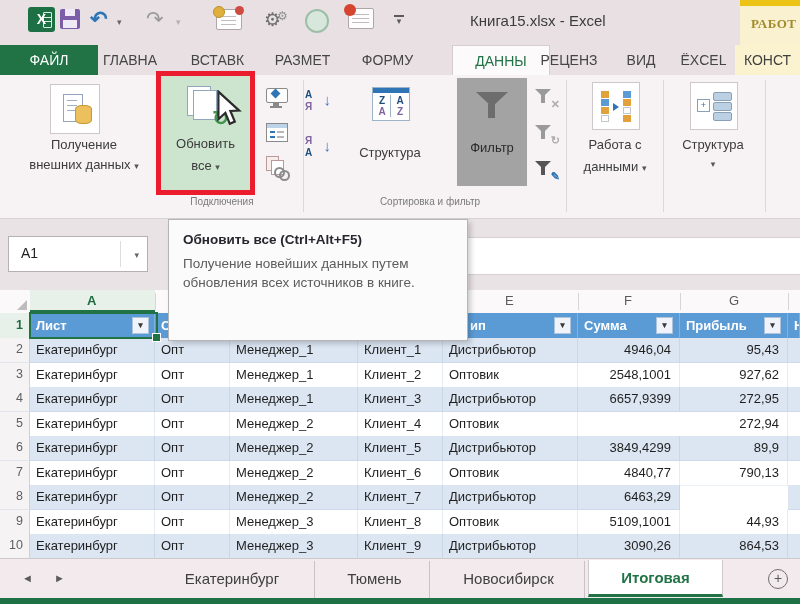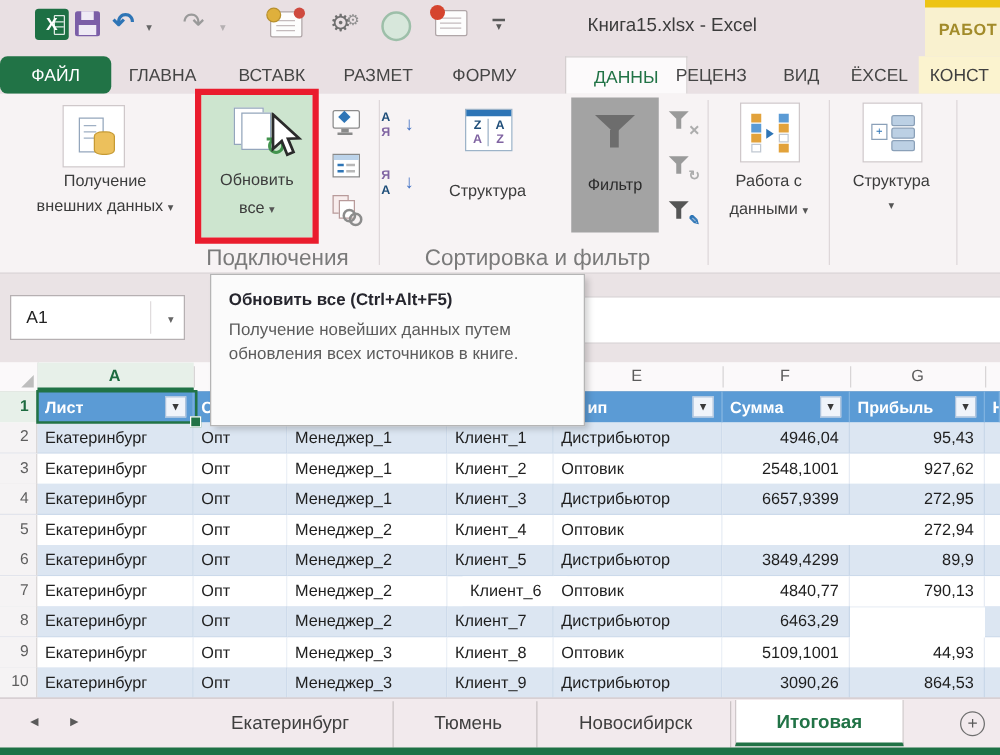--- a/index.html
+++ b/index.html
@@ -28,34 +28,34 @@
   #cert-ic .dot1{position:absolute;left:-4px;top:-4px;width:10px;height:10px;border-radius:50%;background:#dfb03c;border:1px solid #b8902c;}
   #cert-ic .dot2{position:absolute;right:-3px;top:-4px;width:9px;height:9px;border-radius:50%;background:#cf4a3f;}
   #gear-ic{left:264px;top:5px;color:#6f6f6f;font-size:19px;line-height:30px;}
   #gear-ic b{position:absolute;left:13px;top:-4px;font-size:12px;color:#8f8f8f;font-weight:normal;}
   #rec-ic{left:305px;top:9px;width:20px;height:20px;border-radius:50%;background:#d7e7db;border:2px solid #9dbfa9;}
   #shot-ic{left:348px;top:8px;width:24px;height:19px;}
   #shot-ic .ln{position:absolute;left:3px;height:1px;background:#c4bbbd;width:17px;}
   #shot-ic .dot{position:absolute;left:-5px;top:-5px;width:12px;height:12px;border-radius:50%;background:#d5442e;}
   #qat-more{left:394px;top:15px;width:10px;text-align:center;border-top:2px solid #5a5a5a;color:#5a5a5a;font-size:9px;line-height:9px;}
   #win-title{position:absolute;left:470px;top:12px;font-size:15px;color:#3c3c3c;}
-  #ctx-strip{position:absolute;left:740px;top:0;width:60px;height:45px;background:#f9f1cf;}
+  #ctx-strip{position:absolute;left:740px;top:0;width:60px;height:45px;background:#f9f1cf;font-family:Liberation Serif, serif;}
   #ctx-strip .bar{position:absolute;left:0;top:0;width:100%;height:6px;background:#edc415;}
   #ctx-strip .lbl{position:absolute;left:11px;top:16px;font-size:13px;font-weight:bold;color:#a28b2a;letter-spacing:.5px;}
   
   #tabrow{position:absolute;left:0;top:45px;width:800px;height:30px;background:#e9e0e3;}
   #tab-yellow{position:absolute;left:735px;top:0;width:65px;height:30px;background:#fbf3cf;}
   .rtab{position:absolute;top:0;height:30px;line-height:30px;text-align:center;font-size:14px;color:#454545;cursor:default;}
   .rtab.file{background:#217346;color:#fff;}
   .rtab.active{background:#fcfafb;color:#217346;border:1px solid #d4cecf;border-bottom:none;box-sizing:border-box;}
   .rtab.ctx{color:#3f3f3f;}
   
   #ribbon{position:absolute;left:0;top:75px;width:800px;height:143px;background:#f7f3f4;border-bottom:1px solid #d8d2d4;}
   .vdiv{position:absolute;top:5px;height:132px;width:1px;background:#ded7d9;}
-  .grp-label{position:absolute;top:121px;font-size:18px;color:#7a7a7a;text-align:center;}
+  .grp-label{position:absolute;top:121px;font-size:10px;color:#7a7a7a;text-align:center;}
   .biglabel{position:absolute;width:100%;text-align:center;font-size:13px;color:#3c3c3c;}
   .dd{font-size:9px;color:#555;}
   
   #btn-ext{position:absolute;left:14px;top:4px;width:140px;height:118px;}
   #ext-iconbox{position:absolute;left:36px;top:5px;width:48px;height:48px;background:#fff;border:1px solid #cfc8ca;}
   .page{position:absolute;background:#fff;border:1px solid #94a6bc;}
   #ext-page{left:12px;top:9px;width:18px;height:26px;}
   #ext-page i{position:absolute;left:3px;height:1px;width:10px;background:#9fb0c4;}
   #ext-cyl{position:absolute;left:24px;top:20px;width:15px;height:17px;background:#ecc05c;border:1px solid #c69a33;border-radius:7px/4px;}
   
@@ -183,21 +183,21 @@
     <div class="qicon" id="qat-more">▾</div>
     <div id="win-title">Книга15.xlsx - Excel</div>
     <div id="ctx-strip">
       <div class="bar"></div>
       <div class="lbl">РАБОТ</div>
     </div>
   </div>
 
   <div id="tabrow">
     <div id="tab-yellow"></div>
-  <div class="rtab file" style="left: 0px; width: 89px; border-radius: 6px;">ФАЙЛ</div>
+  <div class="rtab file" style="left: 0px; width: 98px;">ФАЙЛ</div>
       <div class="rtab" style="left: 85px; width: 90px;">ГЛАВНА</div>
       <div class="rtab" style="left: 175px; width: 85px;">ВСТАВК</div>
       <div class="rtab" style="left: 260px; width: 85px;">РАЗМЕТ</div>
       <div class="rtab" style="left: 345px; width: 85px;">ФОРМУ</div>
       <div class="rtab active" style="left: 452px; width: 98px;">ДАННЫ</div>
       <div class="rtab" style="left: 528px; width: 82px;">РЕЦЕНЗ</div>
       <div class="rtab" style="left: 610px; width: 62px;">ВИД</div>
       <div class="rtab" style="left: 672px; width: 63px;">ËXCEL</div>
       <div class="rtab ctx" style="left: 735px; width: 65px;">КОНСТ</div>
     </div>
@@ -442,21 +442,21 @@
           <div class="cell " style="left: 443px; width: 135px;">Дистрибьютор</div>
           <div class="cell num" style="left: 578px; width: 102px;">3849,4299</div>
           <div class="cell num" style="left: 680px; width: 108px;">89,9</div>
           <div class="cell " style="left: 788px; width: 12px;"></div>
         </div>
         <div class="xrow plain" style="top: 123px; height: 24.5px;">
           <div class="cell rownum" style="left: 0px; width: 30px;">7</div>
           <div class="cell " style="left: 30px; width: 125px;">Екатеринбург</div>
           <div class="cell " style="left: 155px; width: 75px;">Опт</div>
           <div class="cell " style="left: 230px; width: 128px;">Менеджер_2</div>
-          <div class="cell " style="left: 358px; width: 85px; margin-left: 12px;">Клиент_6</div>
+          <div class="cell " style="left: 358px; width: 85px;">Клиент_6</div>
           <div class="cell " style="left: 443px; width: 135px;">Оптовик</div>
           <div class="cell num" style="left: 578px; width: 102px;">4840,77</div>
           <div class="cell num" style="left: 680px; width: 108px;">790,13</div>
           <div class="cell " style="left: 788px; width: 12px;"></div>
         </div>
         <div class="xrow band" style="top: 147px; height: 24.5px;">
           <div class="cell rownum" style="left: 0px; width: 30px;">8</div>
           <div class="cell " style="left: 30px; width: 125px;">Екатеринбург</div>
           <div class="cell " style="left: 155px; width: 75px;">Опт</div>
           <div class="cell " style="left: 230px; width: 128px;">Менеджер_2</div>

